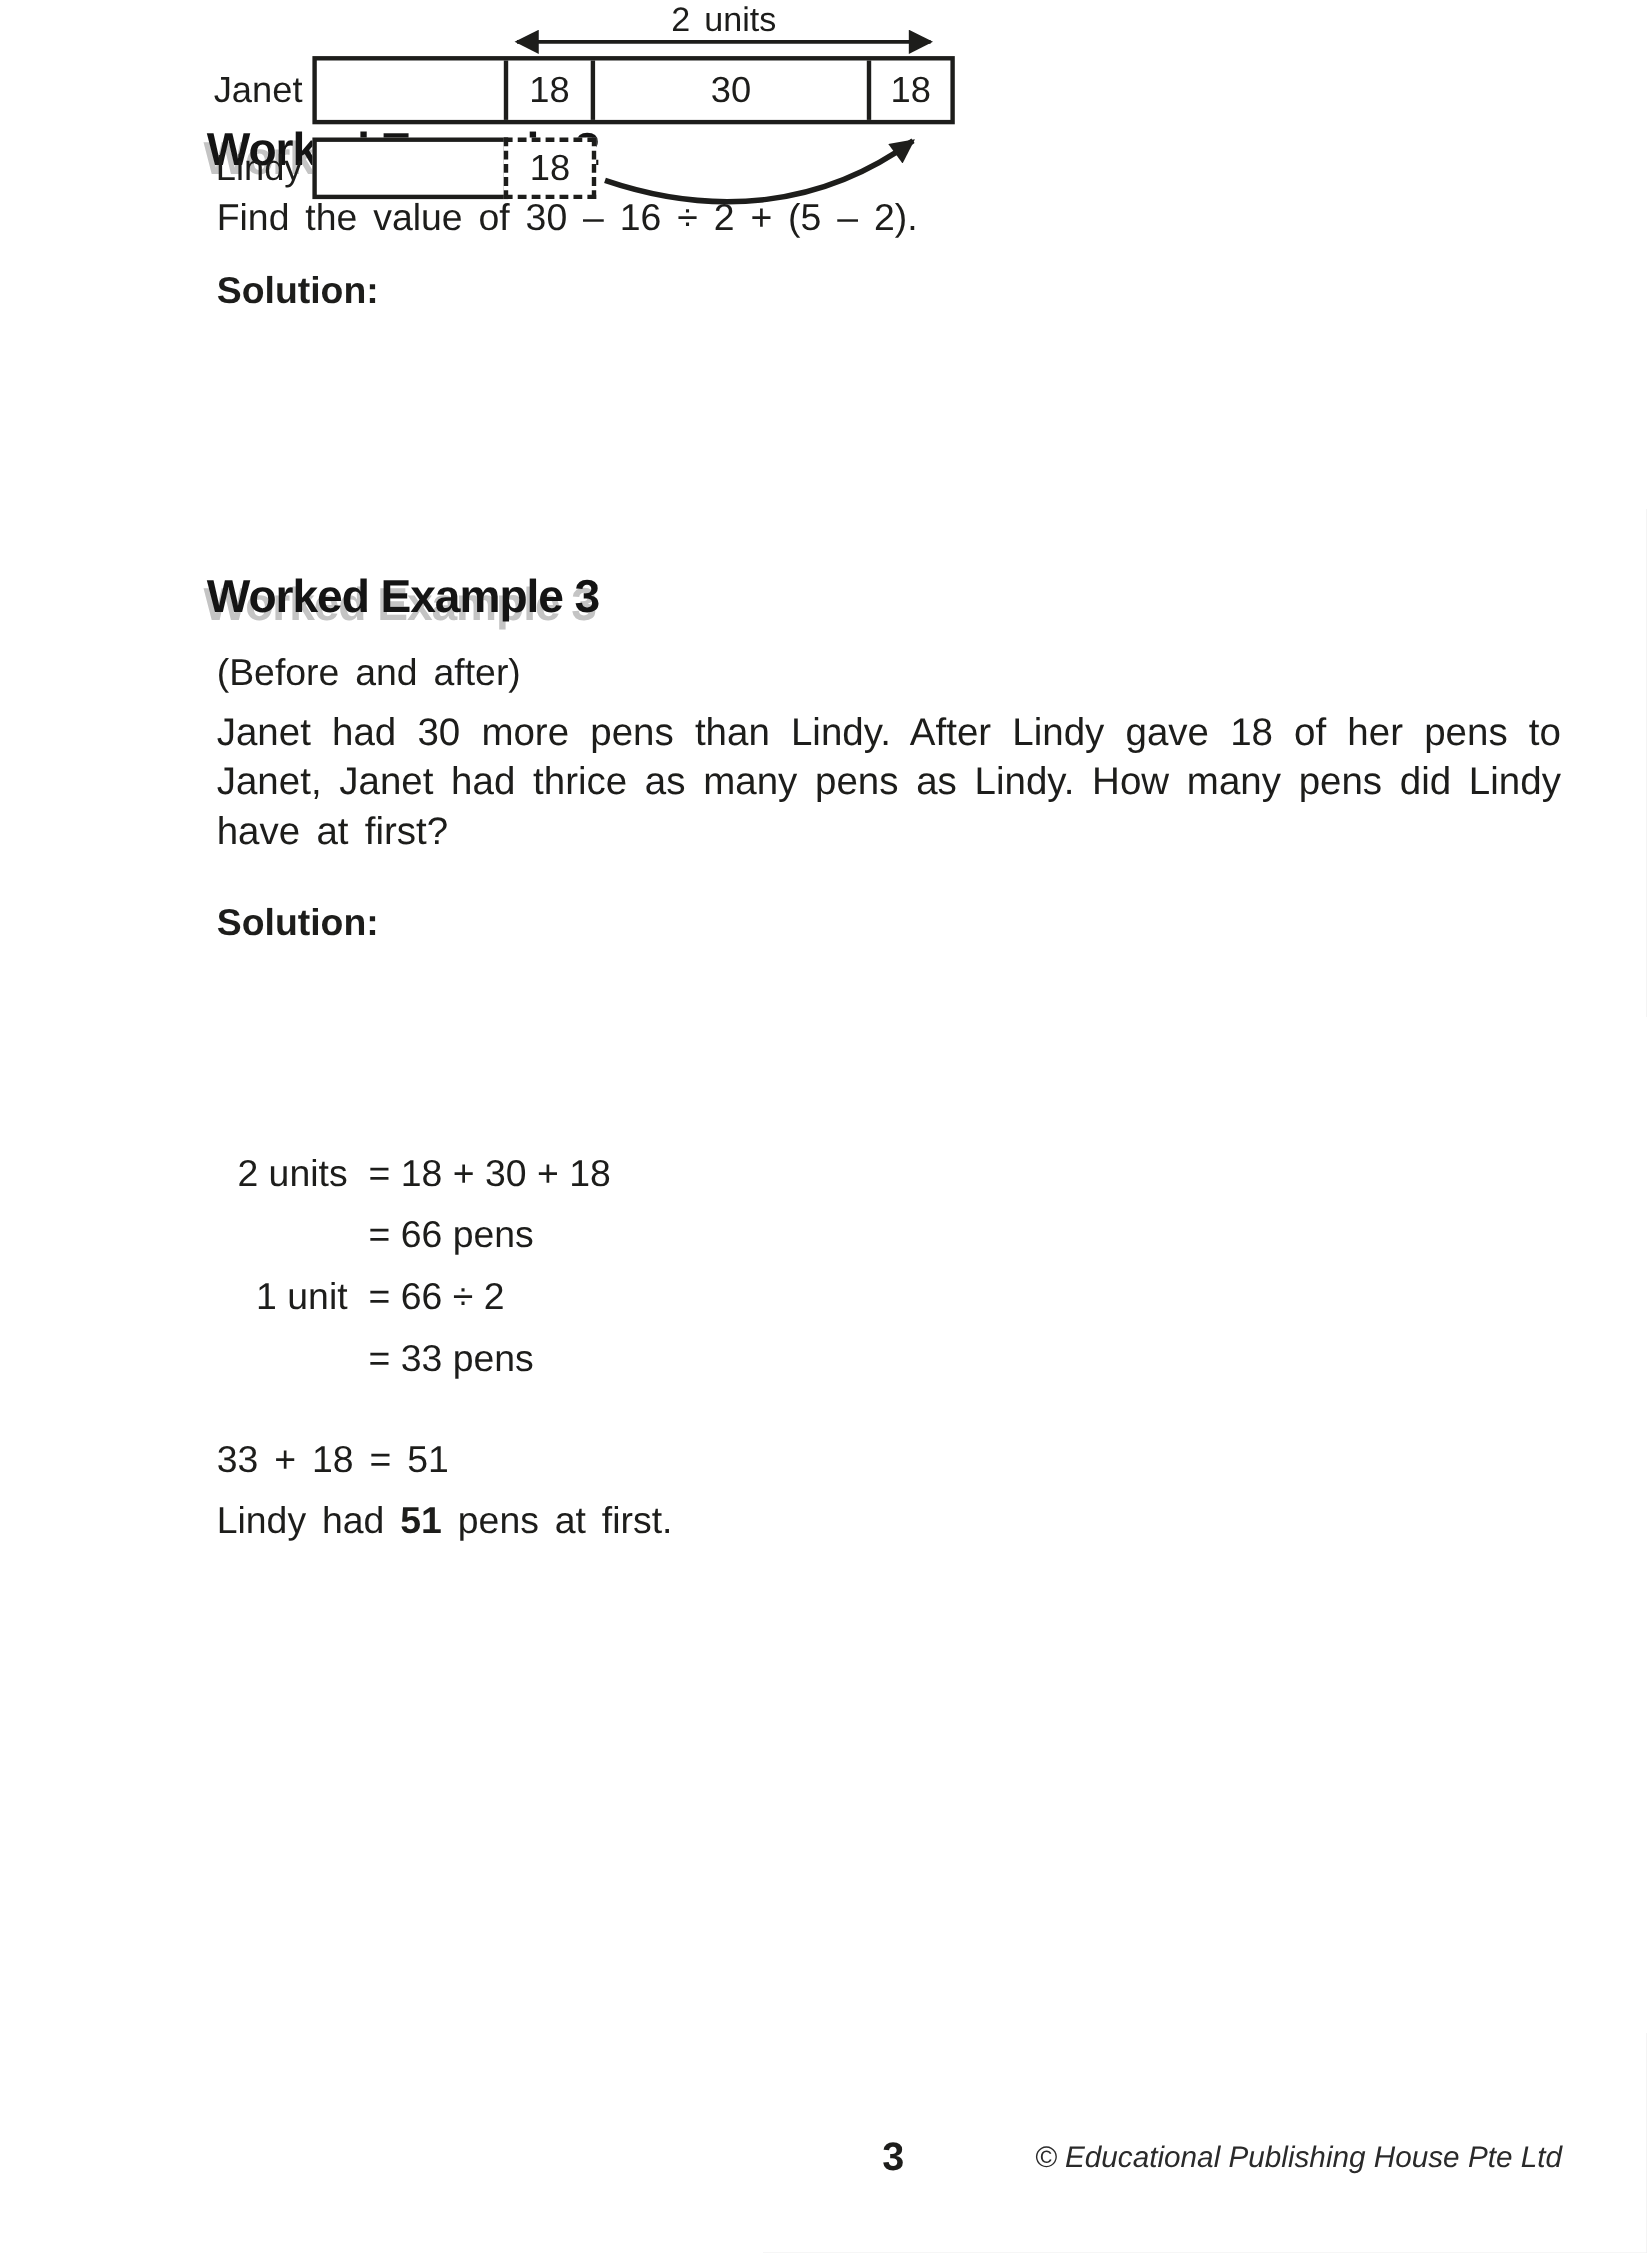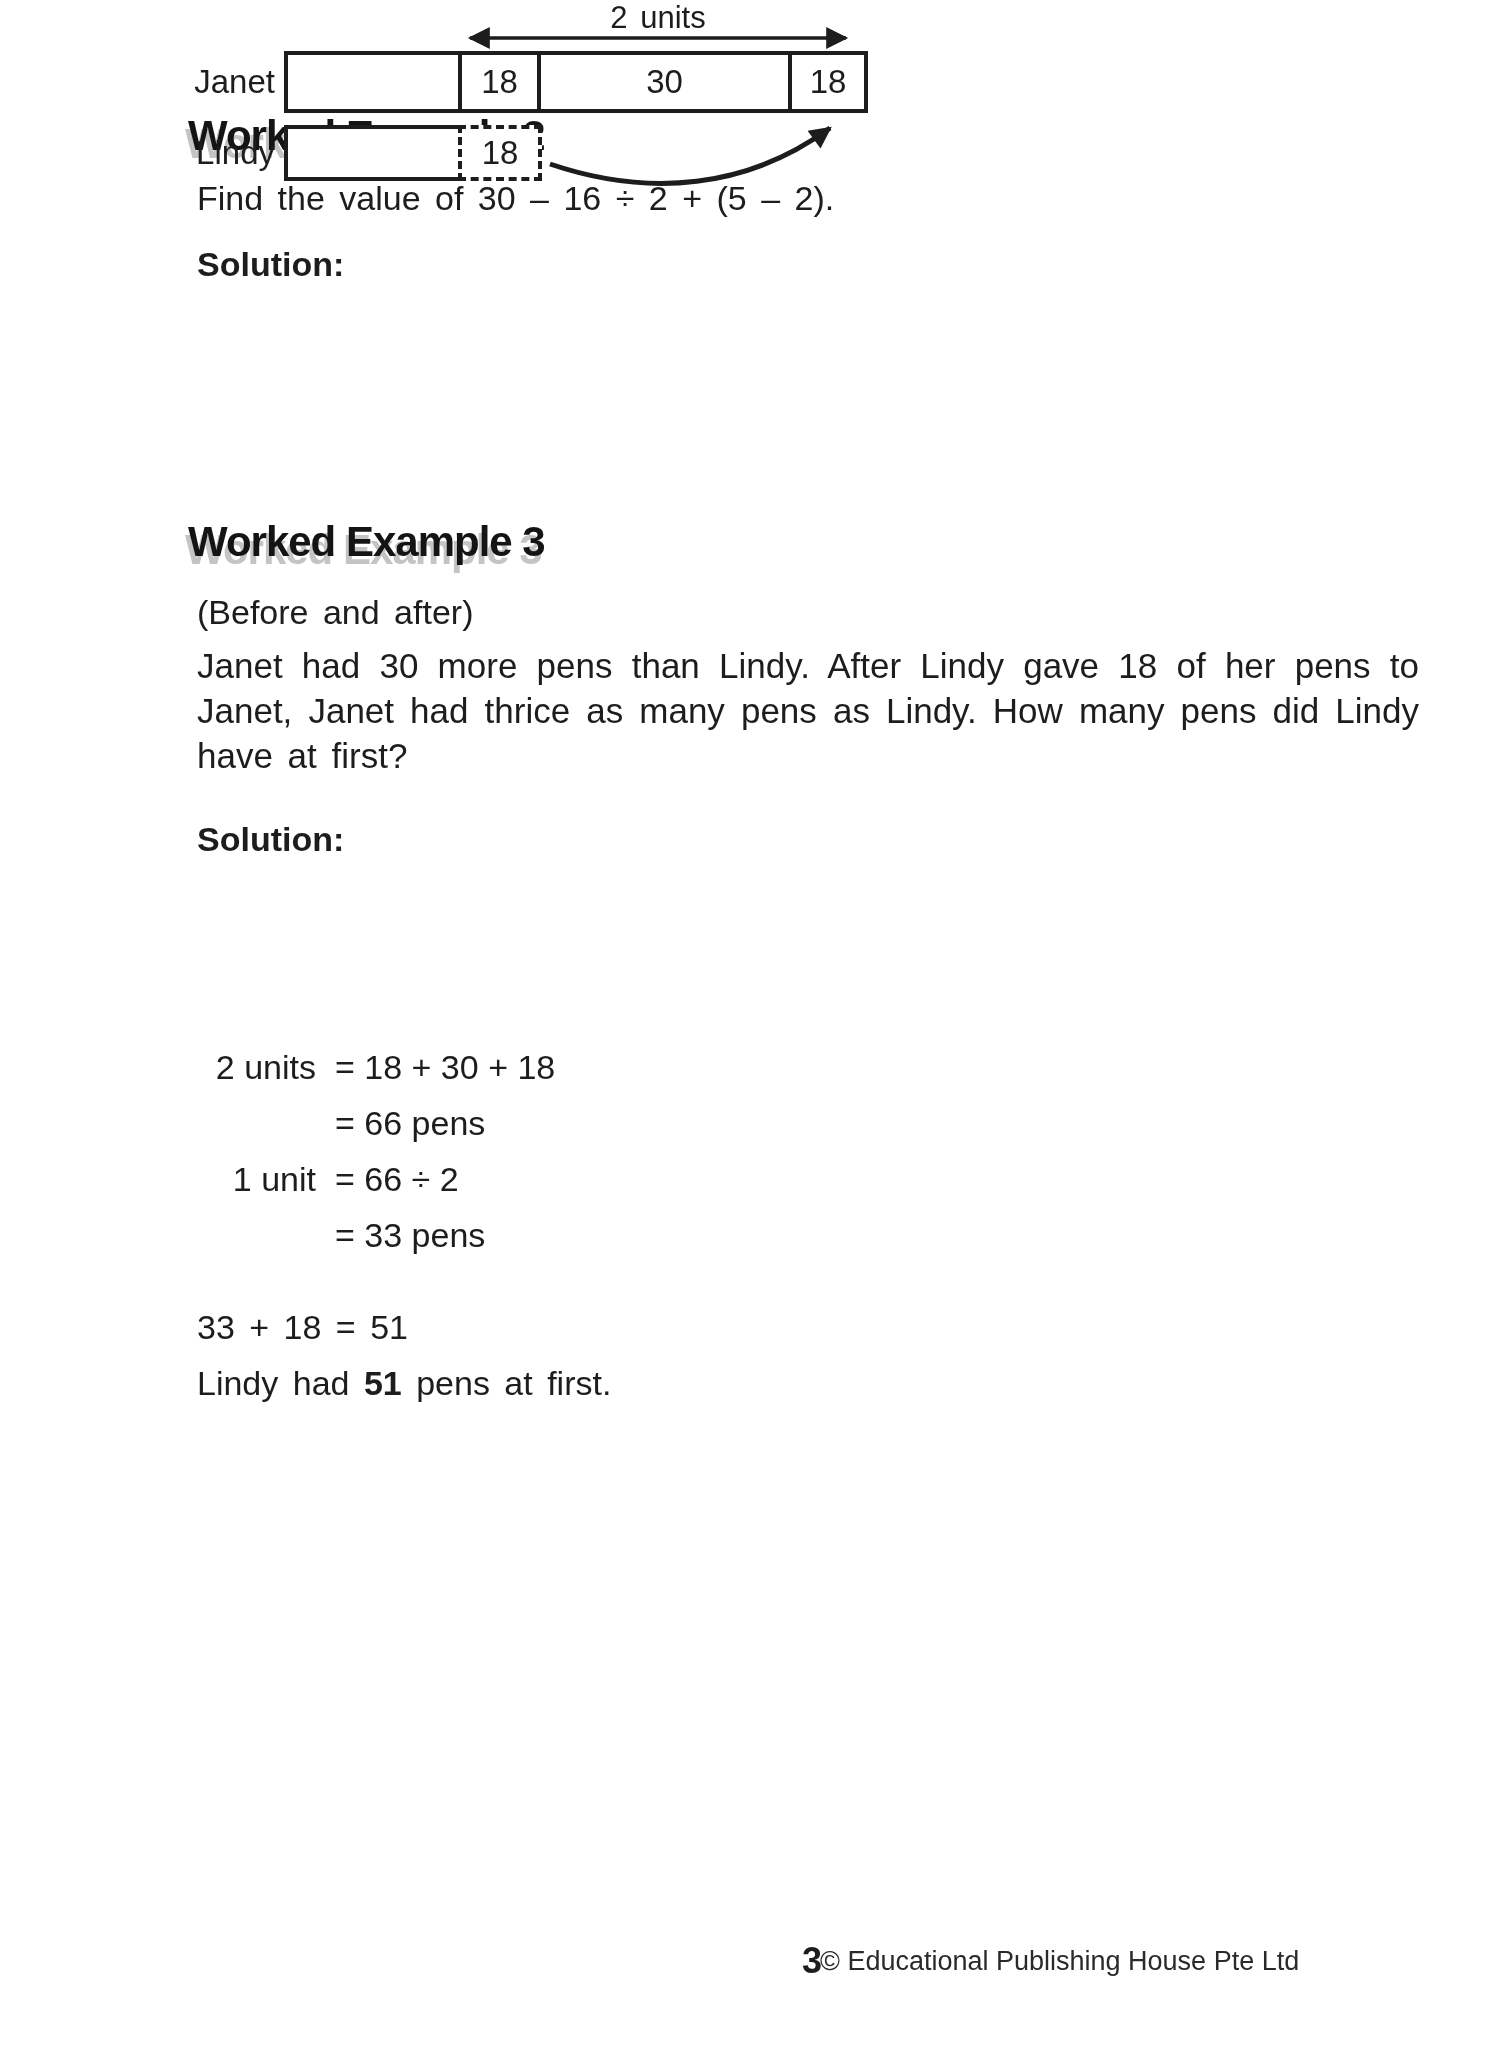--- a/index.html
+++ b/index.html
@@ -86,21 +86,21 @@
     border:4px dashed #1d1d1b; background:#fff;
     display:flex; align-items:center; justify-content:center;
     font-size:33px;
   }
 
   
   .page-number {
     font-size:36px; font-weight:bold; text-align:center; width:44px;
   }
   .copyright {
-    width:600px; font-size:27px; color:#2a2a2a;
+    width:600px; text-align:right; font-size:27px; color:#2a2a2a;font-style:italic;
   }
 </style>
 </head>
 <body>
 
 <div class="page">
 
   <div class="abs example-heading" style="left:188px; top:112px;">Worked Example 2</div>
 
   <div class="abs body-text" style="left:197px; top:176px;">Find the value of 30 – 16 ÷ 2 + (5 – 2).</div>

